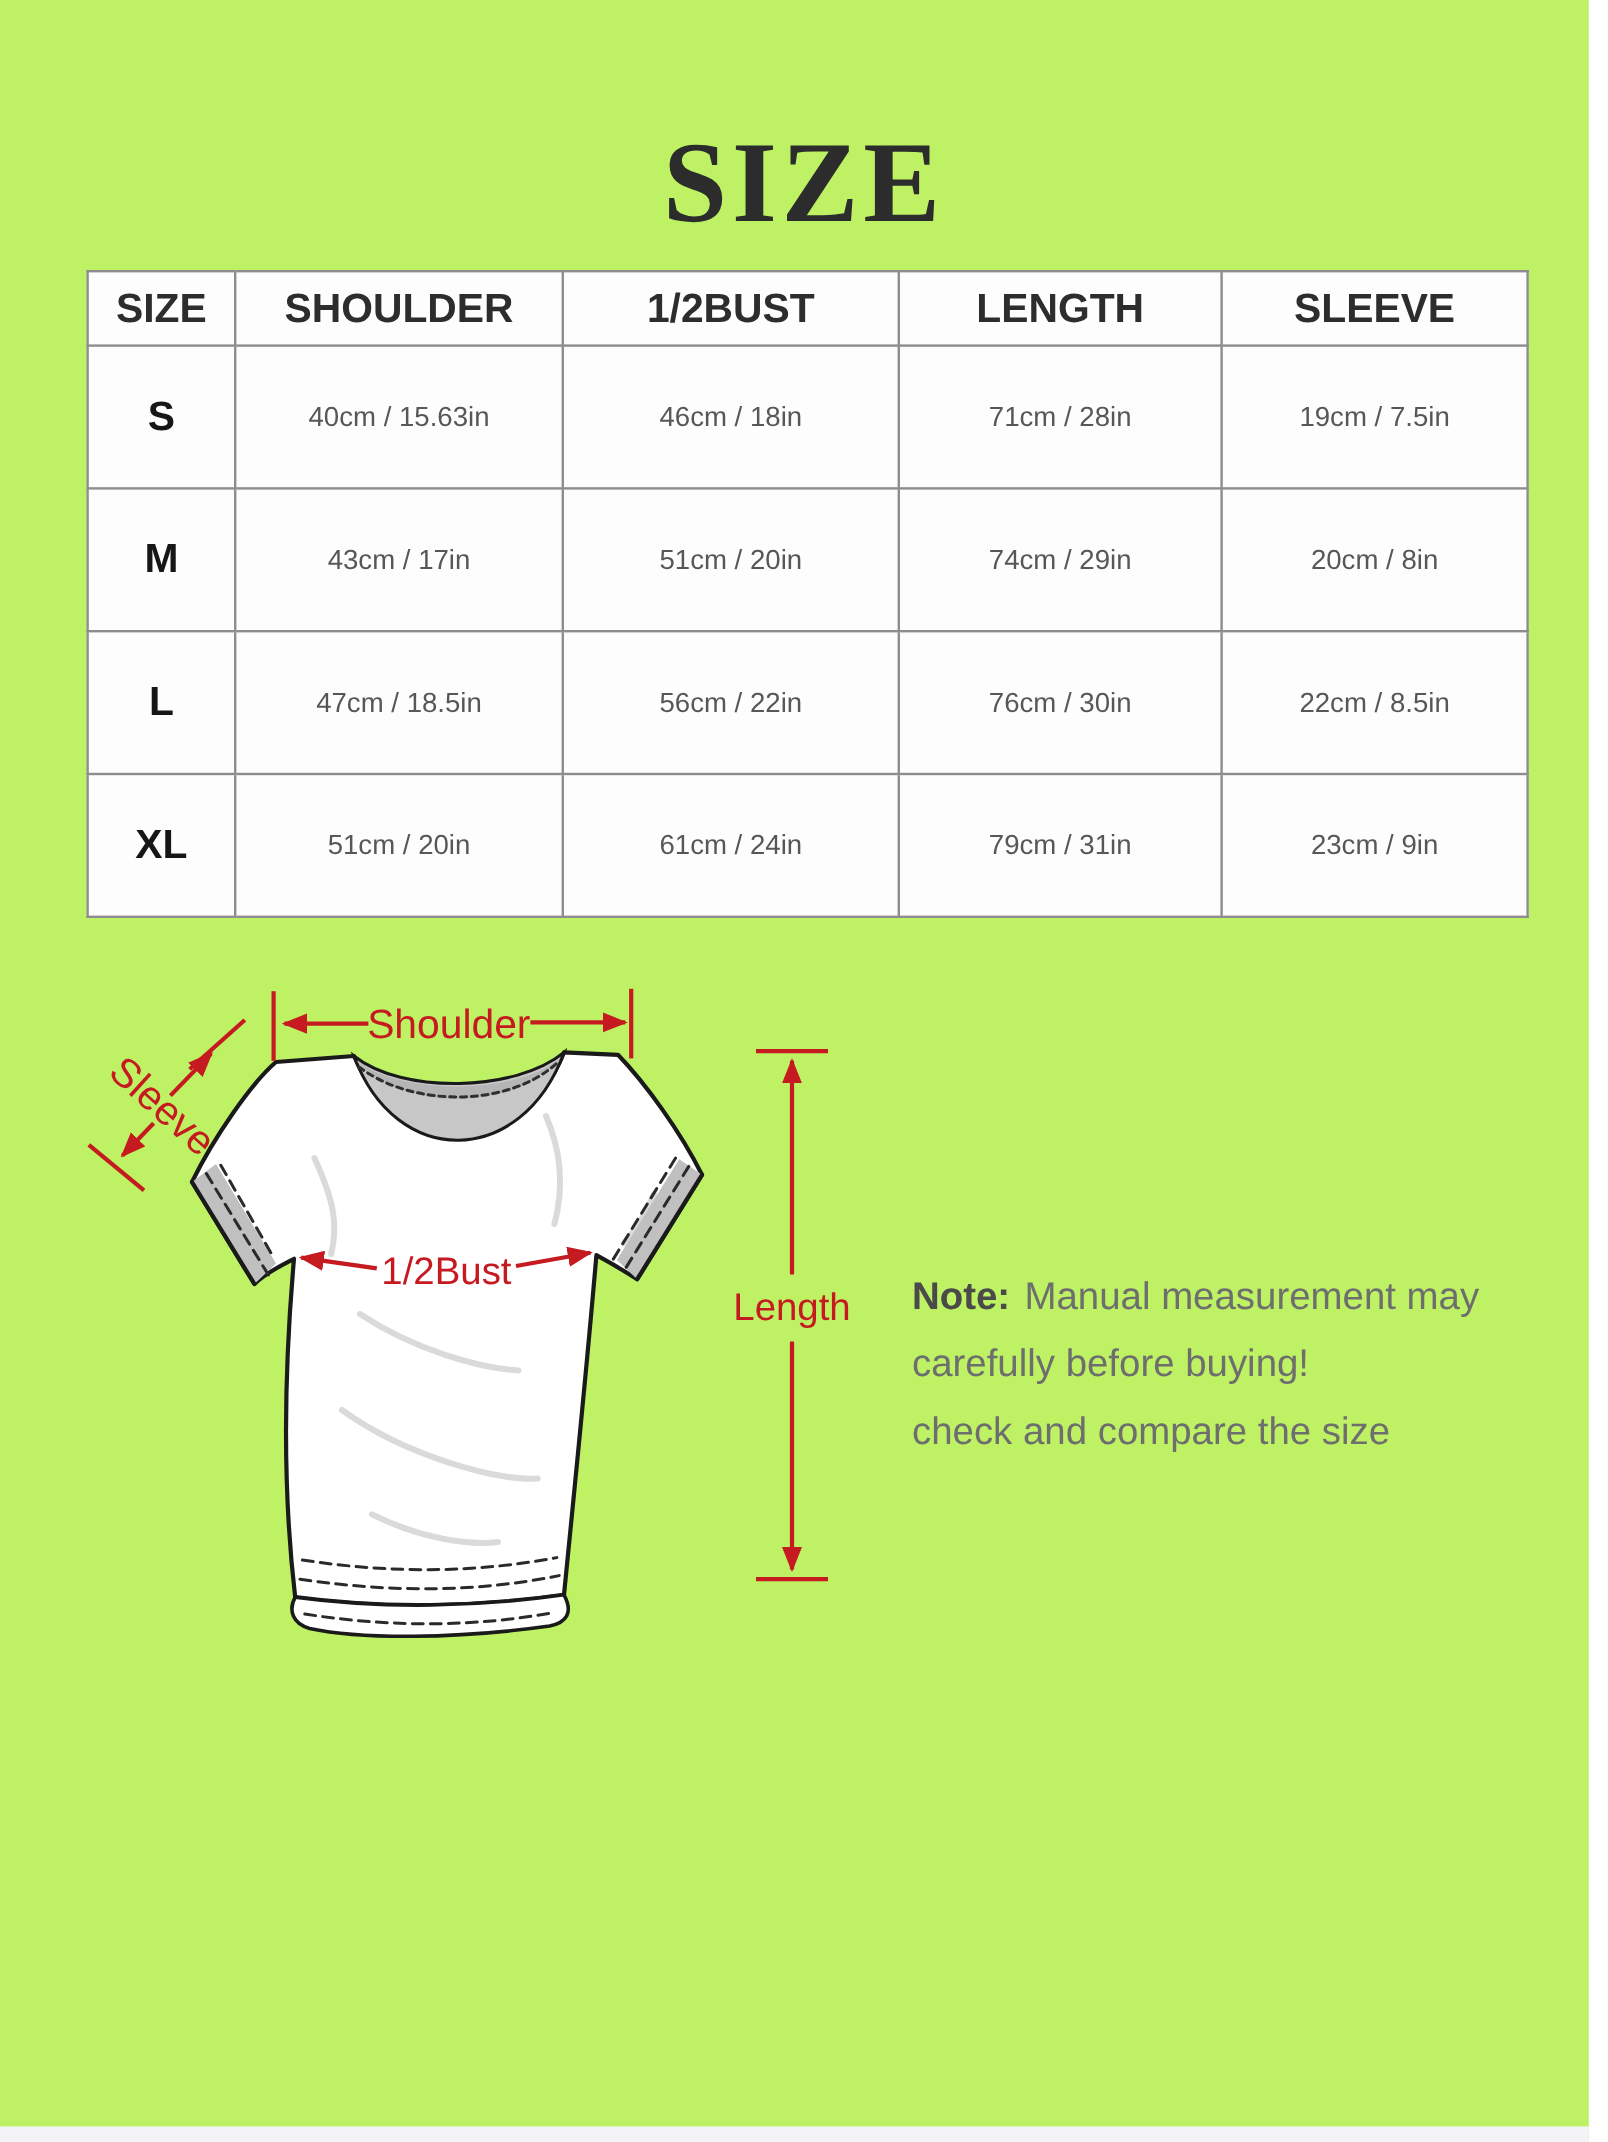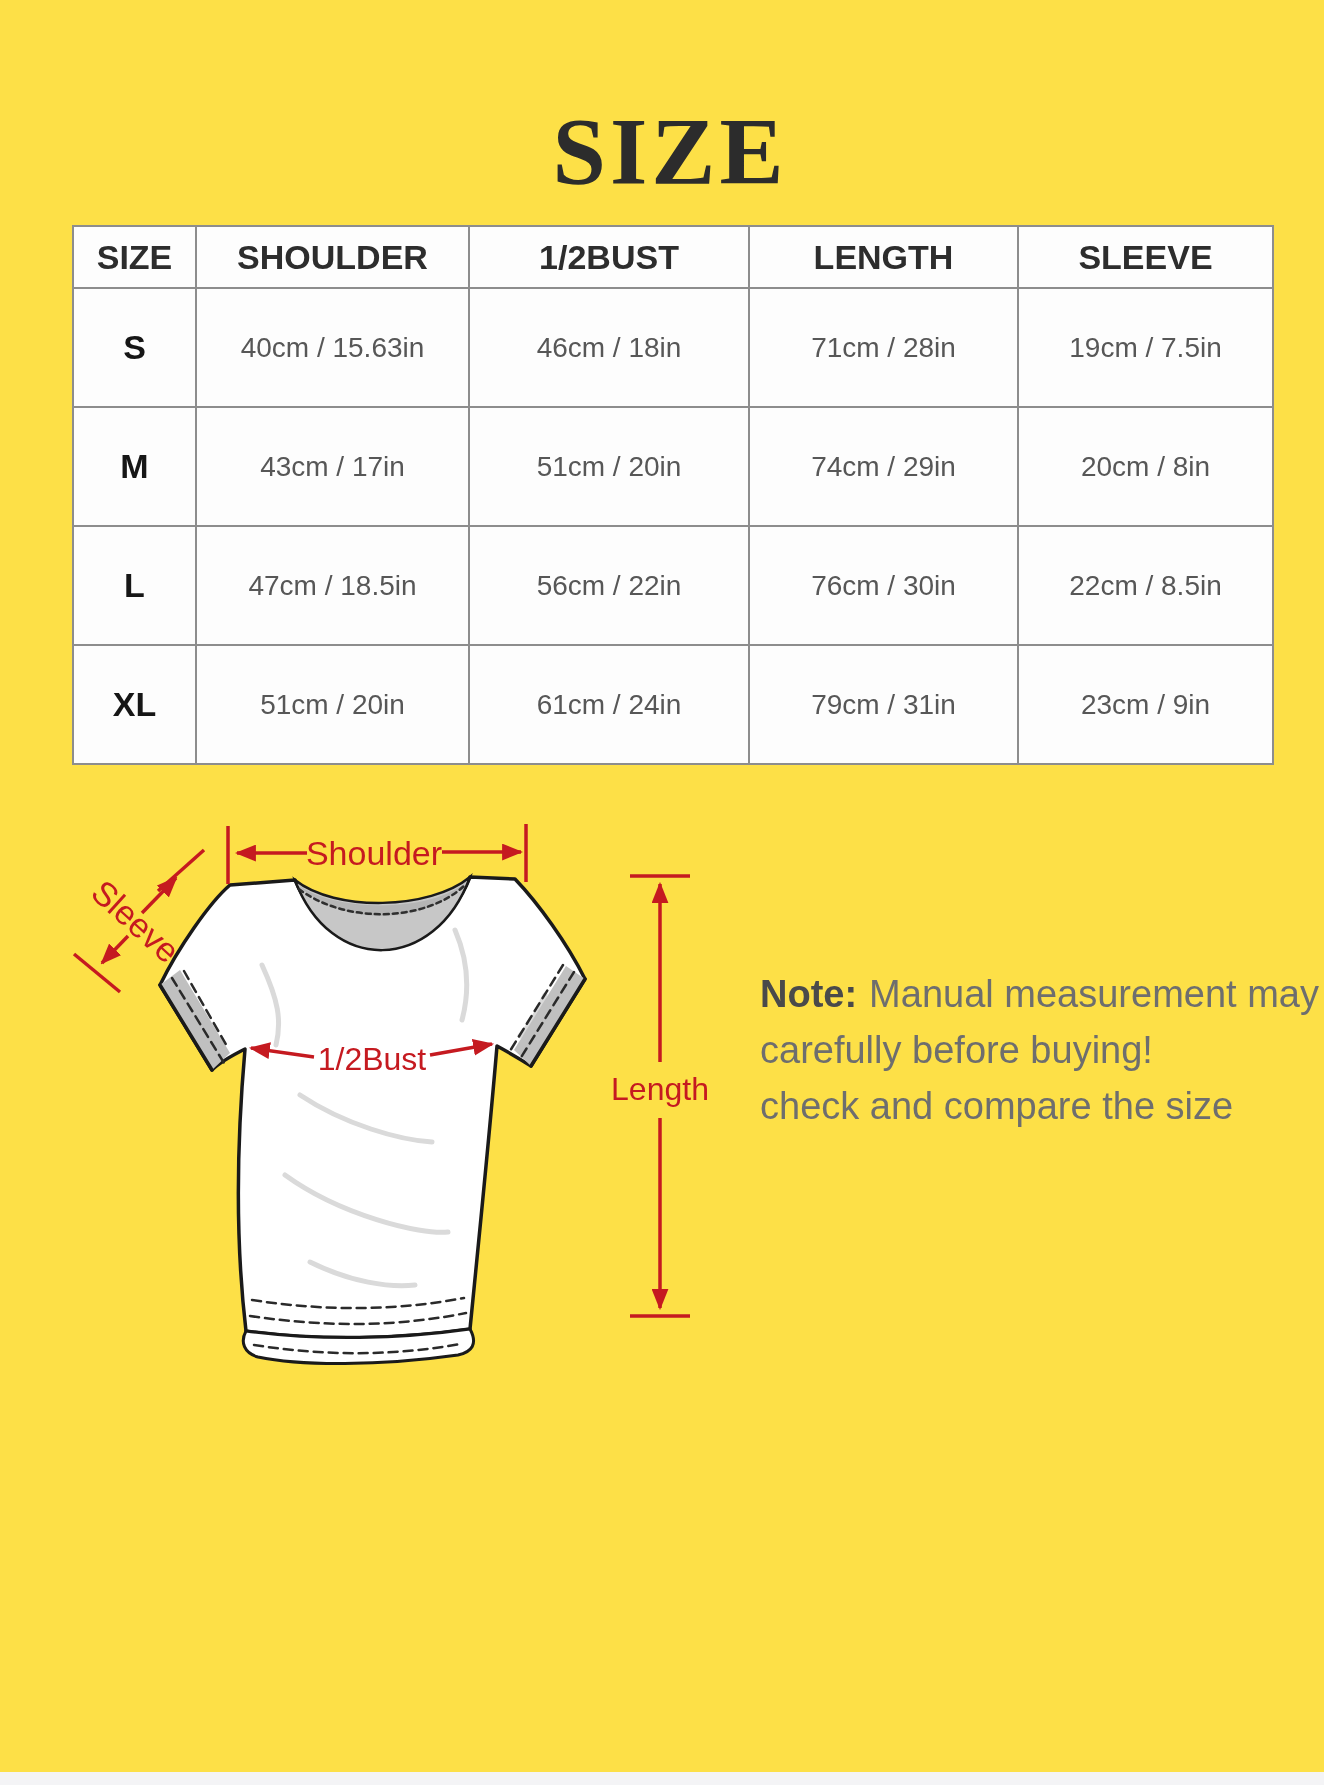--- a/index.html
+++ b/index.html
@@ -3,21 +3,21 @@
 <meta charset="utf-8">
 <style>
   :root{
     --accent:#c51a20;
     --ink:#1a1a1a;
   }
   html,body{margin:0;padding:0;background:#ffffff;}
   .page{
     position:relative;
     width:1324px;height:1785px;
-    background:#fde047;
+    background:#bef264;
     overflow:hidden;
     font-family:"Liberation Sans", sans-serif;
   }
   .page-title{
     position:absolute;
     left:0;top:96px;width:1340px;
     text-align:center;
     font-family:"Liberation Serif", serif;
     font-weight:bold;
     font-size:96px;
@@ -44,43 +44,43 @@
     vertical-align:middle;
     height:60px;
     padding:0;
     white-space:nowrap;
     overflow:hidden;
   }
   table.size-table th{
     font-size:34px;font-weight:bold;color:#2d2d2d;
   }
   table.size-table td{
-    font-size:28px;color:#575757;
+    font-size:23px;color:#575757;
   }
   table.size-table td.size-cell{
     font-size:34px;font-weight:bold;color:#161616;
   }
   .diagram-svg{position:absolute;left:55px;top:810px;}
   .shirt-line{fill:none;stroke:var(--ink);stroke-width:3.5;stroke-linejoin:round;stroke-linecap:round;}
   .shirt-body{fill:#ffffff;stroke:var(--ink);stroke-width:3.5;stroke-linejoin:round;}
   .stitch{fill:none;stroke:#2a2a2a;stroke-width:2.5;stroke-dasharray:9 6;stroke-linecap:round;}
   .stitch-fine{fill:none;stroke:#2f2f2f;stroke-width:2.5;stroke-dasharray:5 4;stroke-linecap:round;}
   .wrinkle{fill:none;stroke:#dadada;stroke-width:5;stroke-linecap:round;}
   .red-line{stroke:var(--accent);stroke-width:3.5;fill:none;stroke-linecap:butt;}
   .red-fill{fill:var(--accent);}
   .red-label{
     fill:var(--accent);
     font-family:"Liberation Sans", sans-serif;
     font-size:32px;
   }
   .red-label.big{font-size:34px;}
   .note{
     position:absolute;
-    left:760px;top:966px;width:540px;
-    font-size:38px;line-height:56px;
+    left:760px;top:1052px;width:540px;
+    font-size:32px;line-height:56px;
     color:#6e6e6e;
     white-space:nowrap;
   }
   .note .note-prefix{
     font-weight:bold;color:#4a4a4a;margin-right:12px;
   }
   .bottom-strip{
     position:absolute;left:0;bottom:0;width:1340px;height:13px;
     background:#f4f4f6;
   }

